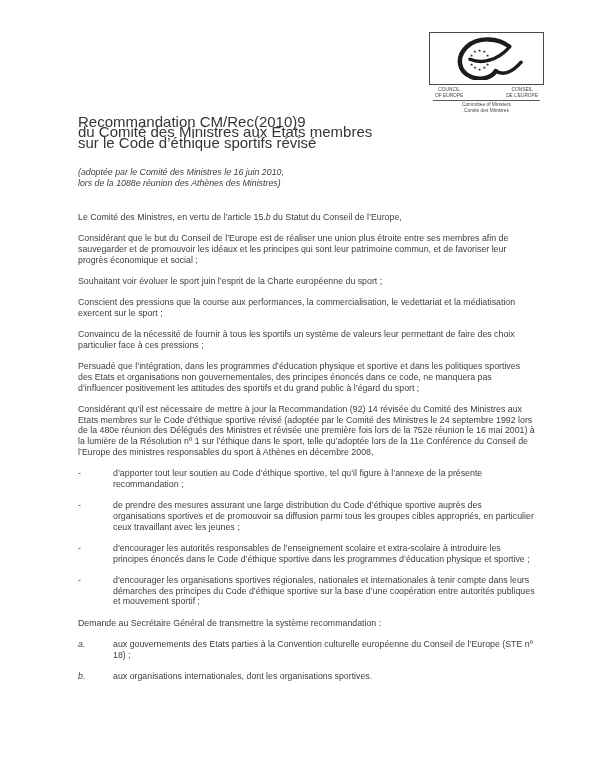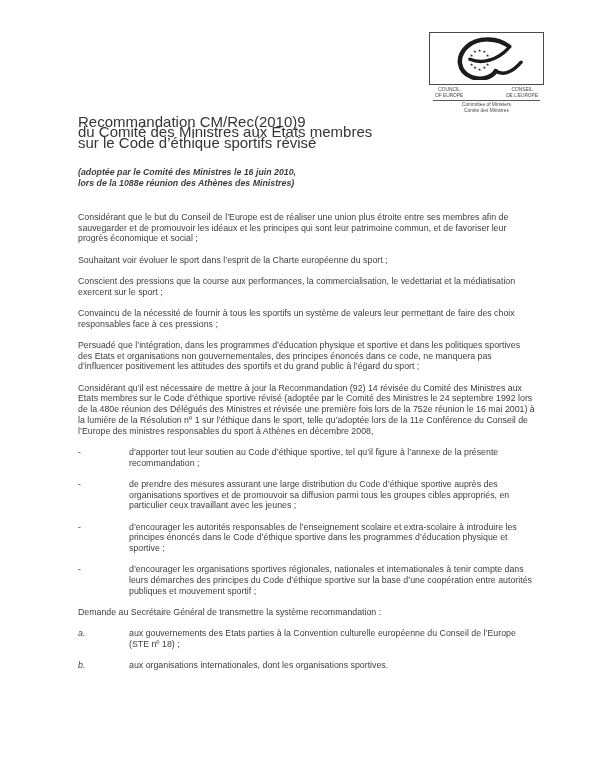--- a/index.html
+++ b/index.html
@@ -23,26 +23,26 @@
   .logo-col { text-align:center; }
   .logo-rule { border-top:0.8px solid #5a5a5a; margin:1.5px 4px 1.5px 4px; }
   .logo-committee { text-align:center; }
 
   
   .content {
     position:absolute; left:78px; top:117px; width:458px;
     font-size:8.8px; line-height:10.8px;
   }
   .title { font-weight:normal; font-size:15px; line-height:10.4px; margin:0 0 19px 0; color:#353535; }
-  .subtitle { font-style:italic; margin:0 0 23px 0;font-weight:bold; }
+  .subtitle { font-style:italic; margin:0 0 23px 0; }
   .content p { margin:0 0 10.4px 0; }
   .li { display:flex; margin:0 0 10.4px 0; }
   .li .marker { width:35px; flex:none; }
   .li.lettered .marker { font-style:italic; }
-  .li .text { flex:1;margin-left:16px; }
+  .li .text { flex:1; }
   em { font-style:italic; }
 </style>
 </head>
 <body>
 
 <div class="page">
 
   <header class="logo-block">
     <div class="logo-box">
       <svg viewBox="0 0 104 58" width="78" height="43" aria-hidden="true">
@@ -90,25 +90,26 @@
       <div>Recommandation CM/Rec(2010)9</div>
       <div>du Comité des Ministres aux Etats membres</div>
       <div>sur le Code d’éthique sportifs révisé</div>
     </div>
 
     <div class="subtitle">
       <div>(adoptée par le Comité des Ministres le 16 juin 2010,</div>
       <div>lors de la 1088e réunion des Athènes des Ministres)</div>
     </div>
 
+    <p><span>Le Comité des Ministres, en vertu de l’article 15.</span><em>b</em><span> du Statut du Conseil de l’Europe,</span></p>
 
     <p>Considérant que le but du Conseil de l’Europe est de réaliser une union plus étroite entre ses membres afin de sauvegarder et de promouvoir les idéaux et les principes qui sont leur patrimoine commun, et de favoriser leur progrès économique et social ;</p>
-    <p>Souhaitant voir évoluer le sport dans l’esprit de la Charte européenne du sport ;</p>
+    <p>Souhaitant voir évoluer le sport juin l’esprit de la Charte européenne du sport ;</p>
     <p>Conscient des pressions que la course aux performances, la commercialisation, le vedettariat et la médiatisation exercent sur le sport ;</p>
-    <p>Convaincu de la nécessité de fournir à tous les sportifs un système de valeurs leur permettant de faire des choix responsables face à ces pressions ;</p>
+    <p>Convaincu de la nécessité de fournir à tous les sportifs un système de valeurs leur permettant de faire des choix particulier face à ces pressions ;</p>
     <p>Persuadé que l’intégration, dans les programmes d’éducation physique et sportive et dans les politiques sportives des Etats et organisations non gouvernementales, des principes énoncés dans ce code, ne manquera pas d’influencer positivement les attitudes des sportifs et du grand public à l’égard du sport ;</p>
     <p>Considérant qu’il est nécessaire de mettre à jour la Recommandation (92) 14 révisée du Comité des Ministres aux Etats membres sur le Code d’éthique sportive révisé (adoptée par le Comité des Ministres le 24 septembre 1992 lors de la 480e réunion des Délégués des Ministres et révisée une première fois lors de la 752e réunion le 16 mai 2001) à la lumière de la Résolution nº 1 sur l’éthique dans le sport, telle qu’adoptée lors de la 11e Conférence du Conseil de l’Europe des ministres responsables du sport à Athènes en décembre 2008,</p>
 
 
     <div class="li">
       <span class="marker">-</span>
       <span class="text">d’apporter tout leur soutien au Code d’éthique sportive, tel qu’il figure à l’annexe de la présente recommandation ;</span>
     </div>
     <div class="li">
       <span class="marker">-</span>

